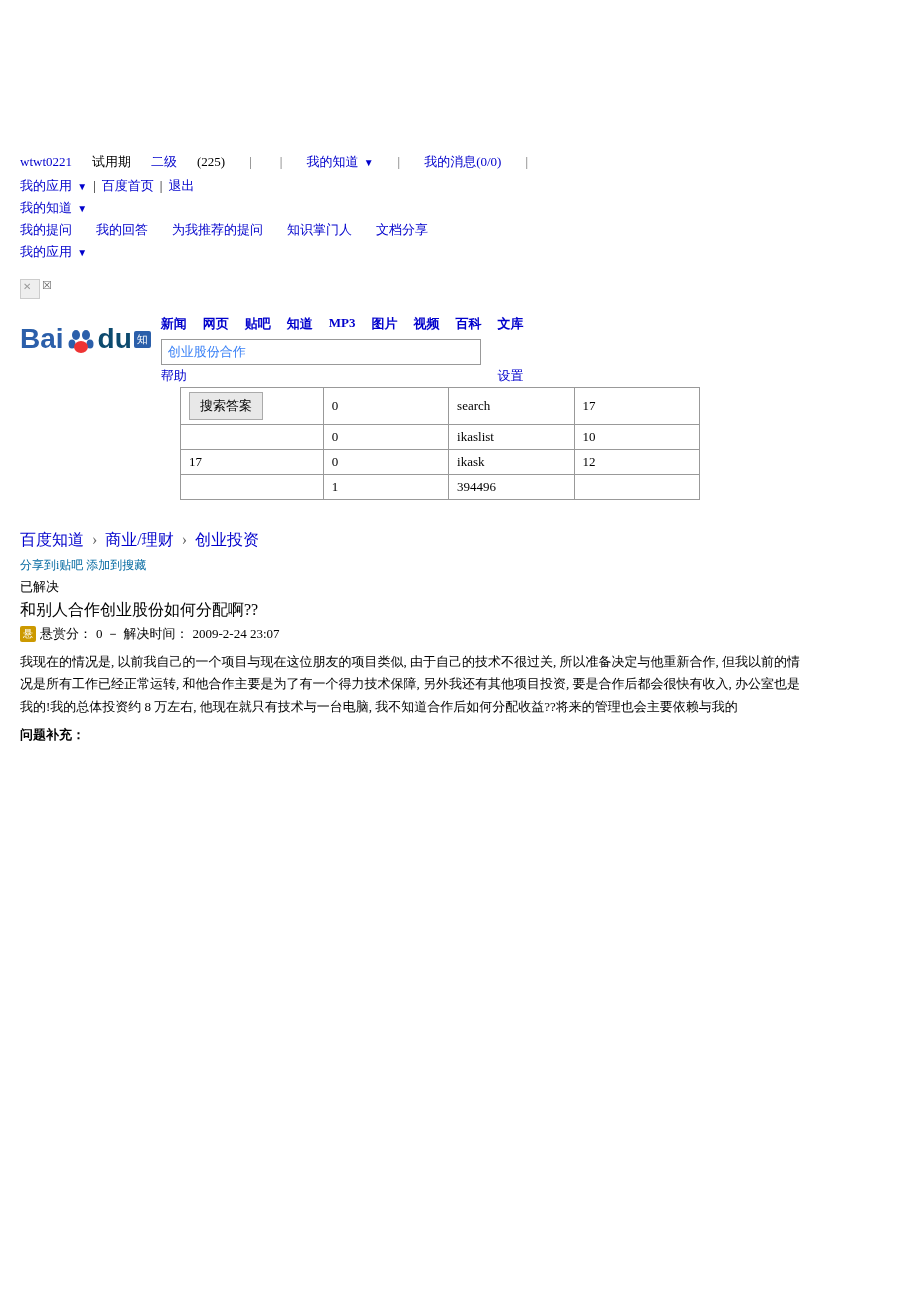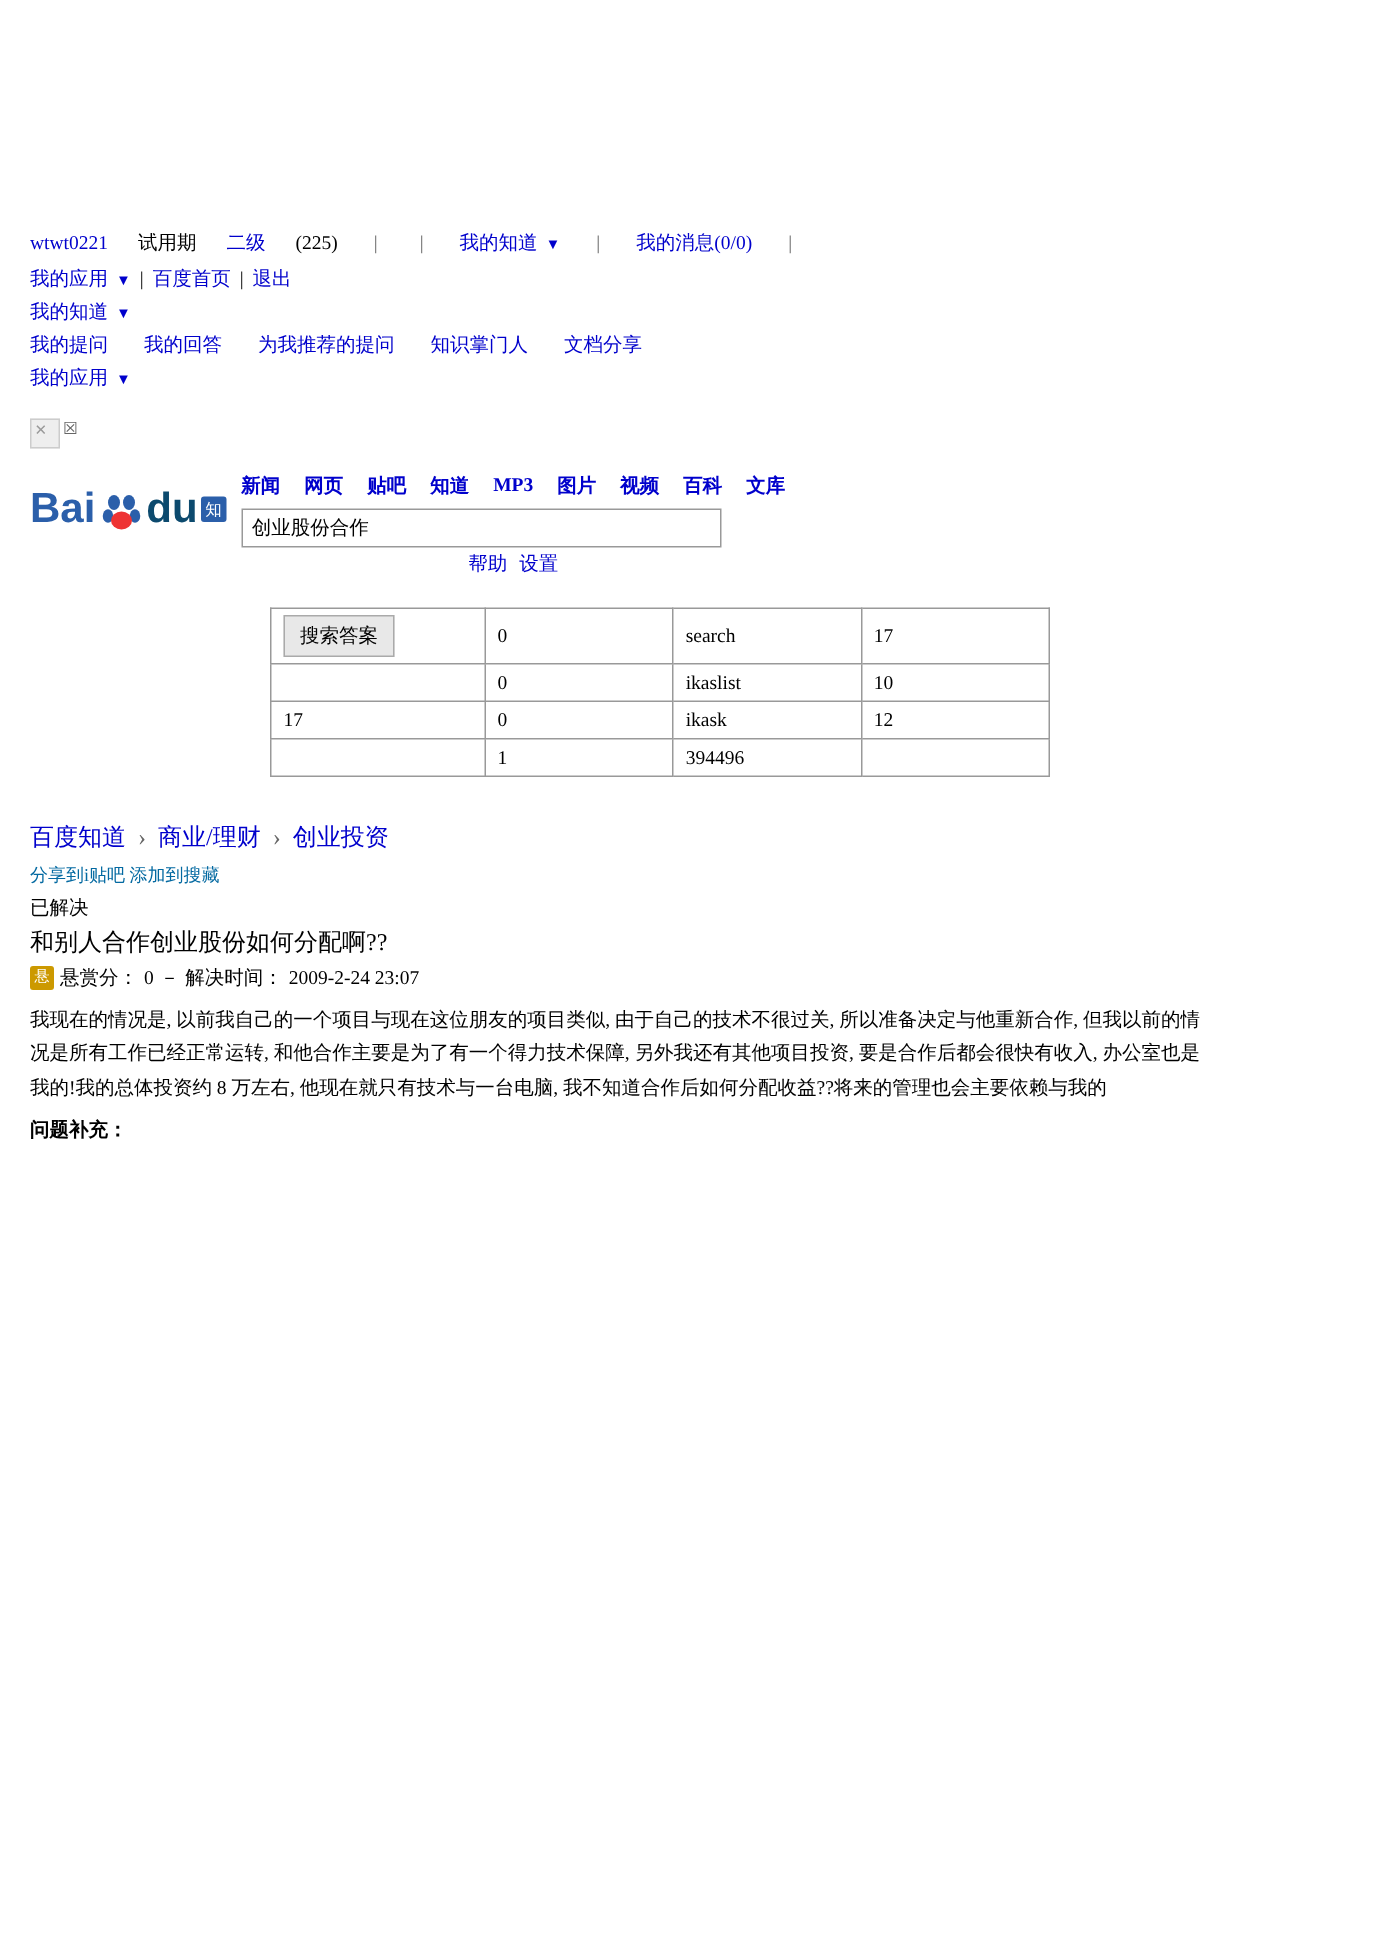--- a/index.html
+++ b/index.html
@@ -113,31 +113,31 @@
       display: flex;
       align-items: center;
       gap: 8px;
     }
     .search-input {
       width: 320px;
       height: 26px;
       border: 1px solid #999;
       padding: 2px 6px;
       font-size: 13px;
-      color: #000000;
+      color: #3b82f6;
     }
     .search-help-row {
       display: flex;
-      justify-content: center;
+      justify-content: space-between;
       gap: 8px;
       margin-top: 2px;
     }
     
     .table-section {
-      margin-top: 20px;
+      margin-top: 2px;
       margin-left: 160px;
     }
     .search-table {
       border-collapse: collapse;
       width: 520px;
     }
     .search-table td {
       border: 1px solid #999;
       padding: 4px 8px;
       font-size: 13px;

